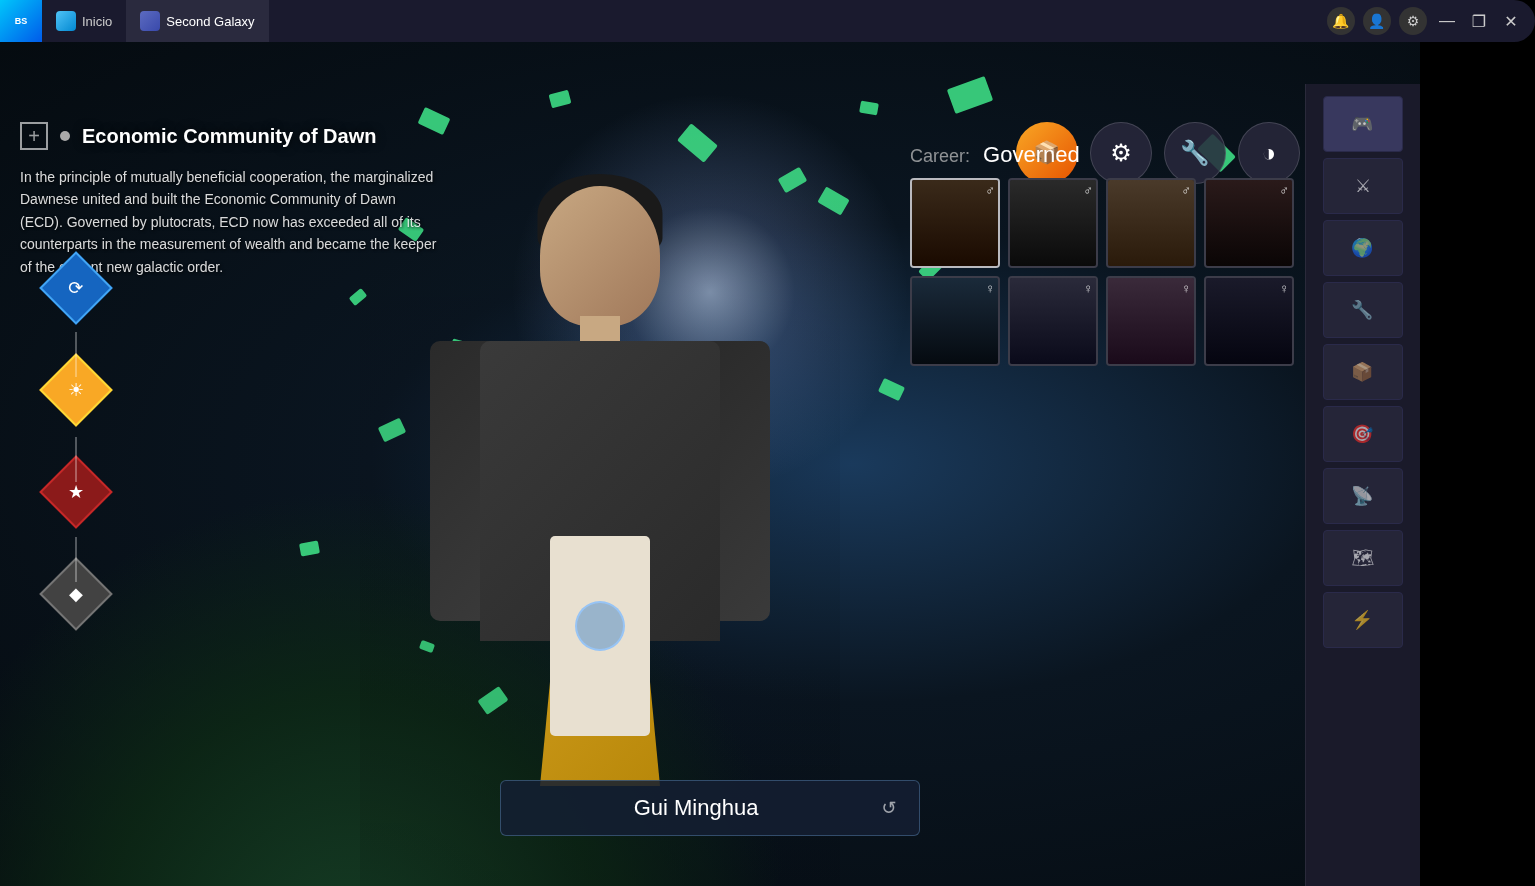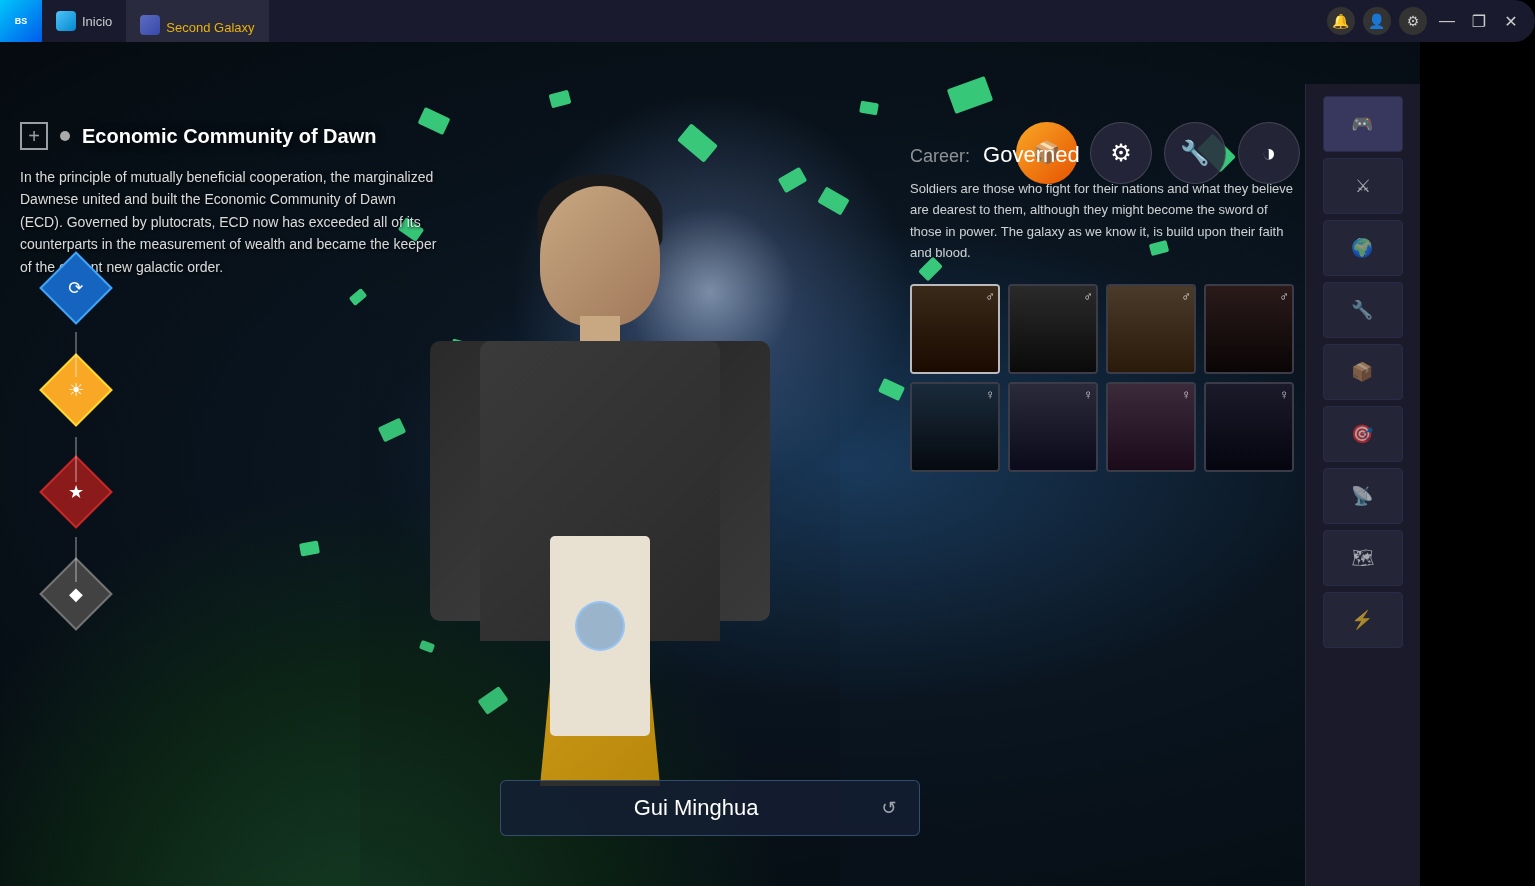--- a/index.html
+++ b/index.html
@@ -29,30 +29,29 @@
       width: 42px;
       height: 42px;
       background: linear-gradient(135deg, #00c6fb, #005bea);
       display: flex; align-items: center; justify-content: center;
       font-weight: bold; color: white; font-size: 11px;
       flex-shrink: 0;
     }
     #titlebar .tab {
       height: 42px;
       display: flex; align-items: center;
-      padding: 7px 14px;
+      padding: 0 14px;
       font-size: 13px;
       color: #ccc;
       cursor: pointer;
       position: relative;
     }
     #titlebar .tab.active {
       background: #2a2a3e;
-      color: #eab308;
-      align-items: flex-end;
+      color: #ffffff;
     }
     #titlebar .tab-icon-inicio {
       background: linear-gradient(135deg, #4fc3f7, #0288d1);
       border-radius: 4px;
       width: 20px; height: 20px;
       display: inline-block;
       margin-right: 6px;
     }
     #titlebar .tab-icon-galaxy {
       background: linear-gradient(135deg, #5c6bc0, #3949ab);
@@ -619,21 +618,20 @@
     <div class="toolbar-icon-btn dark">
       <span style="font-size:24px;">◑</span>
     </div>
   </div>
 
   <div id="right-panel">
     <div id="career-header">
       <span class="career-label">Career:</span>
       <span class="career-value">Governed</span>
     </div>
-    <p id="career-desc">Soldiers are those who fight for their nations and what they believe are dearest to them, although they might become the sword of those in power. The galaxy as we know it, is build upon their faith and blood.</p>
 
     <div id="portrait-grid">
       <div class="portrait-row">
         <div class="portrait-item selected">
           <div class="portrait-face pf1"></div>
           <span class="gender-icon">♂</span>
         </div>
         <div class="portrait-item">
           <div class="portrait-face pf2"></div>
           <span class="gender-icon">♂</span>

